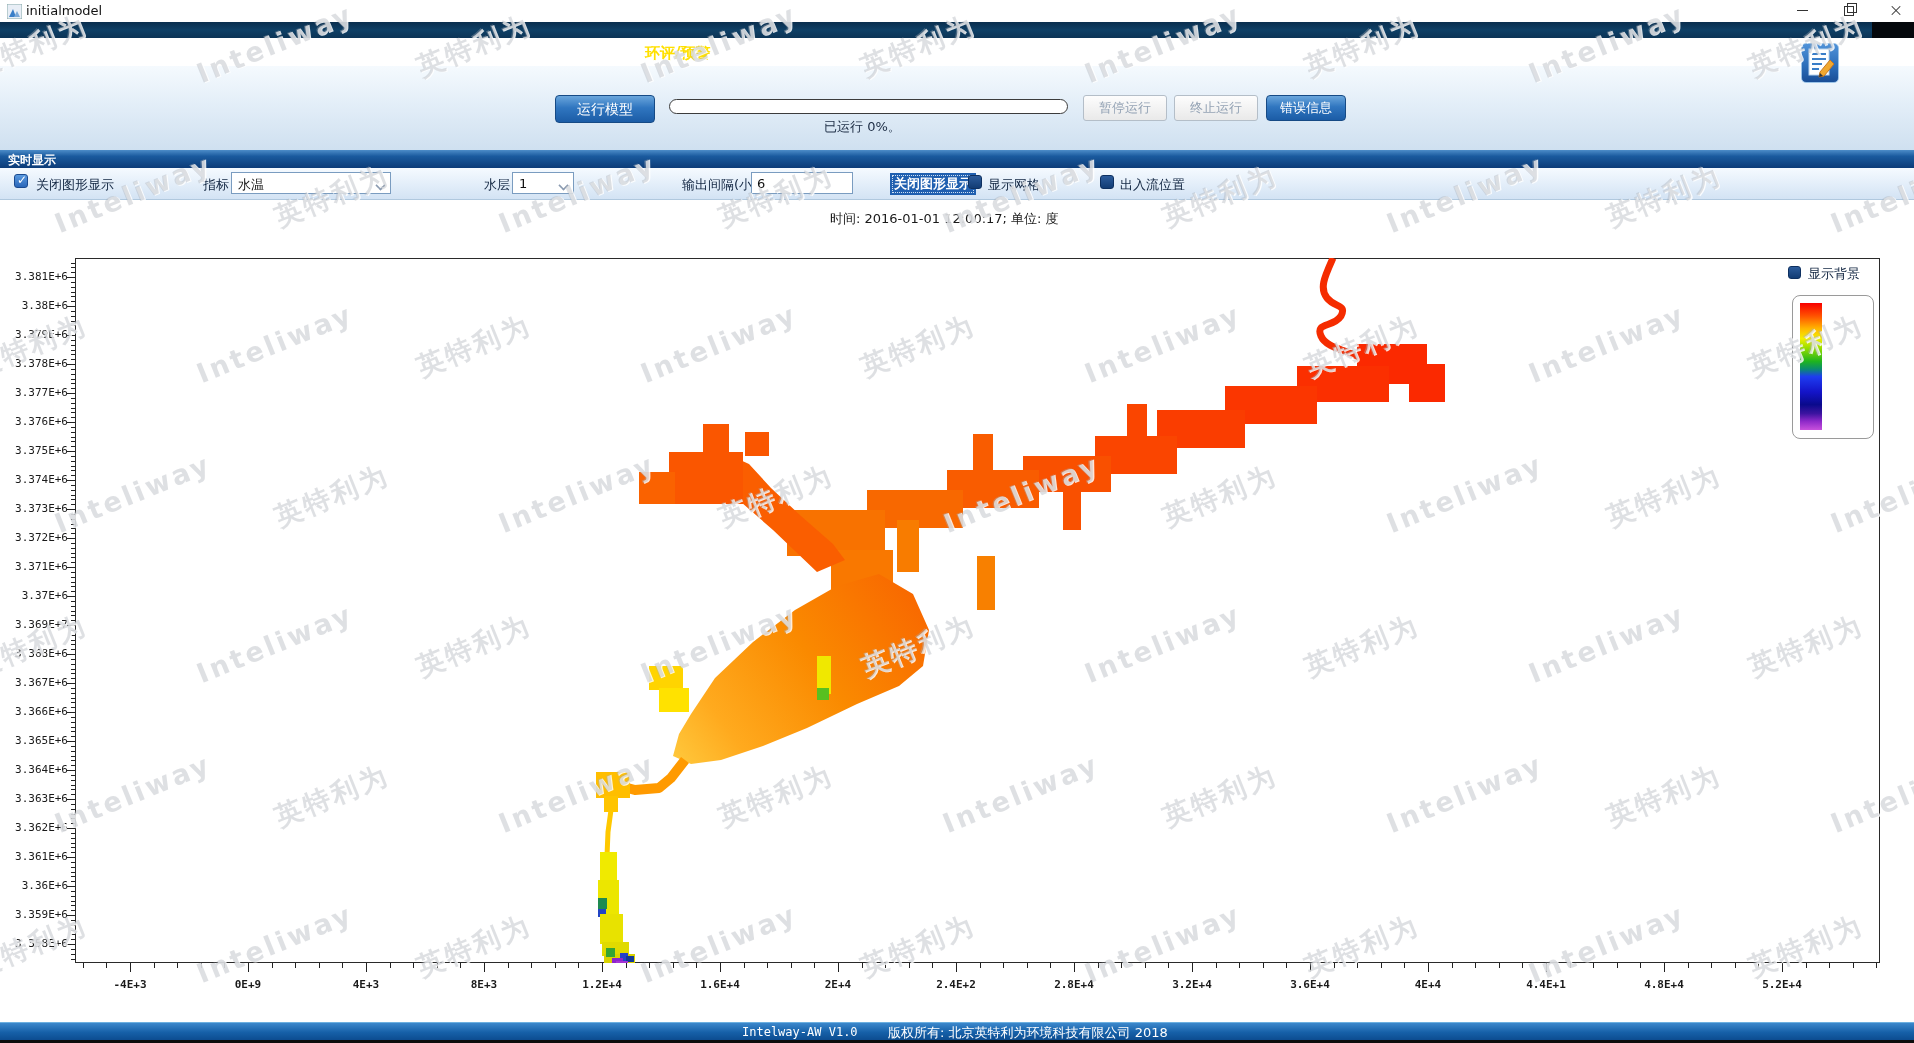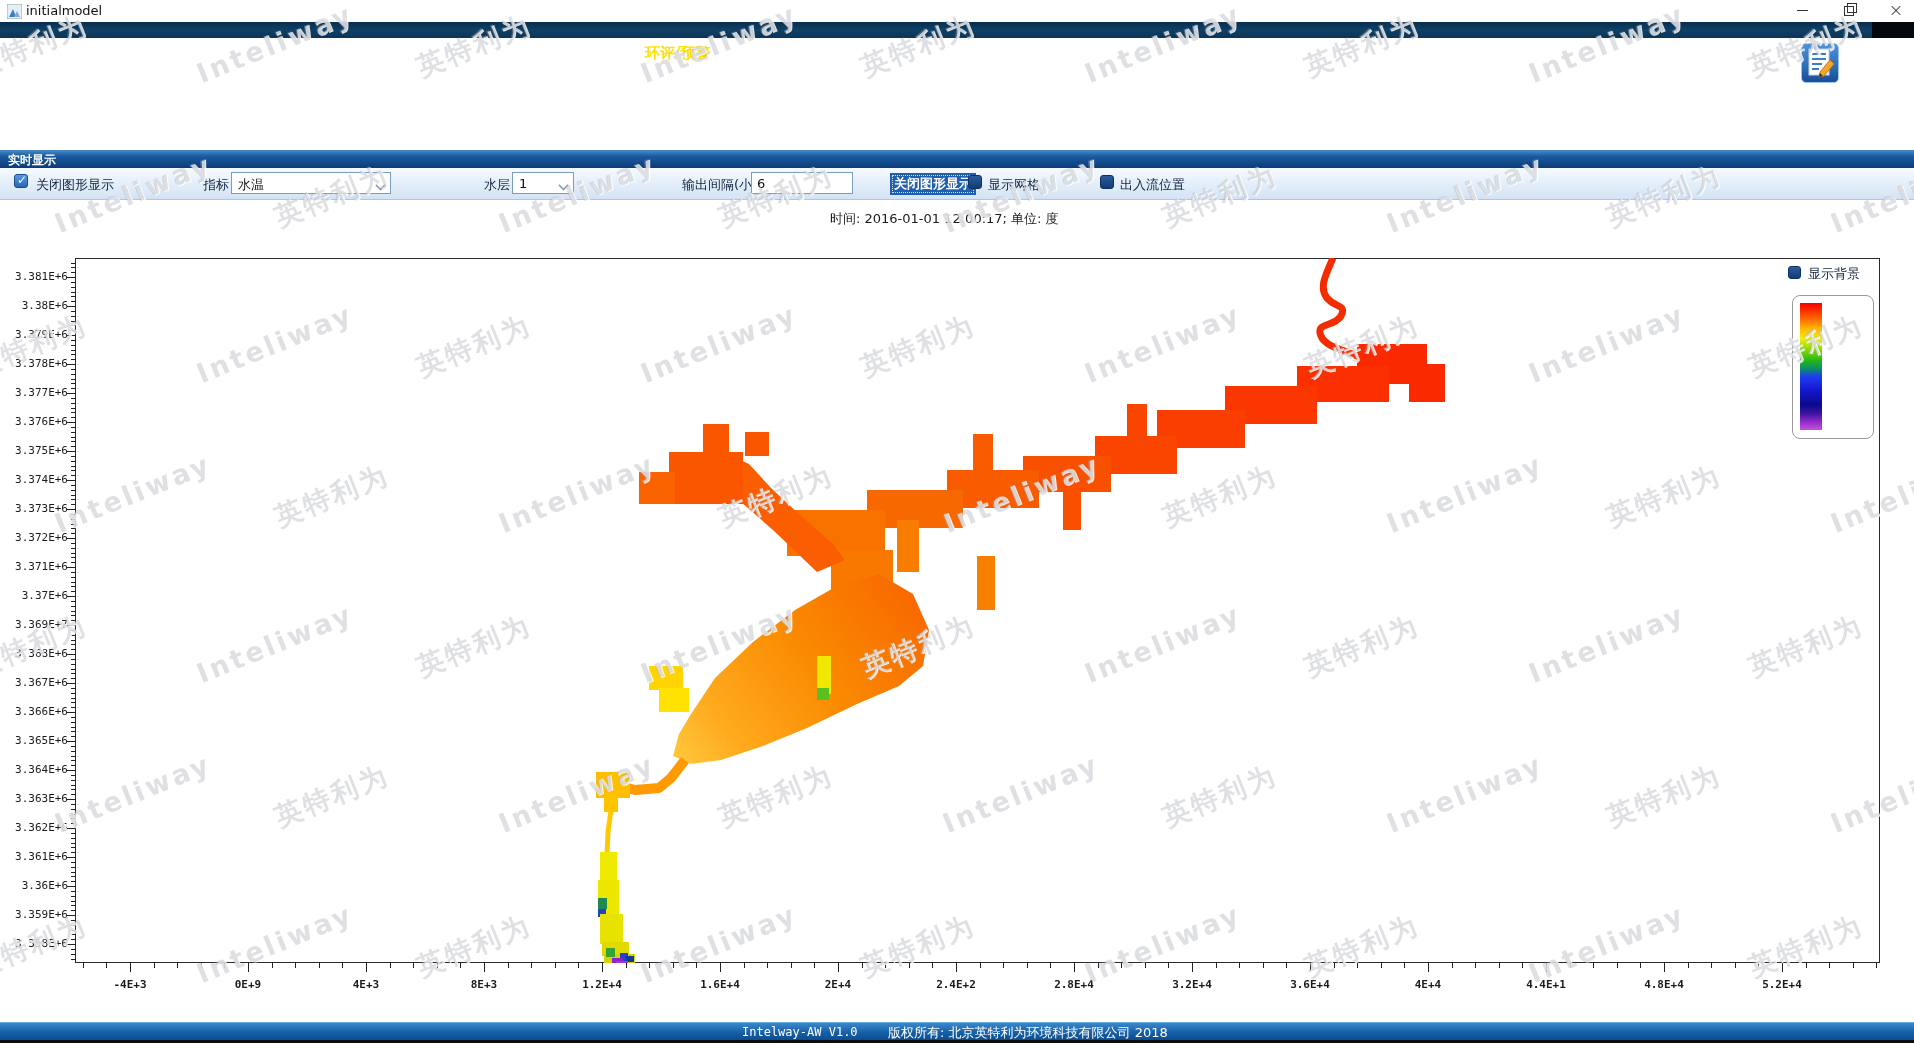--- a/index.html
+++ b/index.html
@@ -133,20 +133,30 @@
       <rect x="7" y="5" width="20" height="26" fill="#fff" stroke="#b8d4ee"></rect>
       <line x1="10" y1="10" x2="24" y2="10" stroke="#3a7ec8" stroke-width="2"></line>
       <line x1="10" y1="15" x2="24" y2="15" stroke="#3a7ec8" stroke-width="2"></line>
       <line x1="10" y1="20" x2="20" y2="20" stroke="#3a7ec8" stroke-width="2"></line>
       <line x1="10" y1="25" x2="17" y2="25" stroke="#3a7ec8" stroke-width="2"></line>
       <polygon points="18,28 28,16 32,20 22,32 17,33" fill="#f0a830" stroke="#c87820"></polygon>
       <polygon points="17,33 18,29 21,32" fill="#333"></polygon>
     </svg>
   </div>
 
+  <div class="toolbar">
+    <div class="btn-blue" style="left:555px;top:29px;width:98px;height:26px;line-height:26px">运行模型</div>
+    <div class="progress" style="top:33px">
+        <div class="progress-fill" id="pfill" style="width: 0%;"></div>
+      </div>
+    <div class="run-text" style="top:52px">已运行 0%。</div>
+    <div class="btn-disabled" style="left:1083px;top:29px;width:82px;height:24px;line-height:24px">暂停运行</div>
+    <div class="btn-disabled" style="left:1174px;top:29px;width:82px;height:24px;line-height:24px">终止运行</div>
+    <div class="btn-blue" style="left:1266px;top:29px;width:78px;height:24px;line-height:24px;font-size:13px">错误信息</div>
+  </div>
 
   <div class="rt-header">
     <span>实时显示</span>
   </div>
   <div class="rt-controls">
     <div class="cb checked" style="left:14px;top:6px"></div>
     <div class="rt-label" style="left:36px">关闭图形显示</div>
 
     <div class="rt-label" style="left:203px">指标</div>
     <div class="combo" style="left:231px;top:4px;width:160px">

